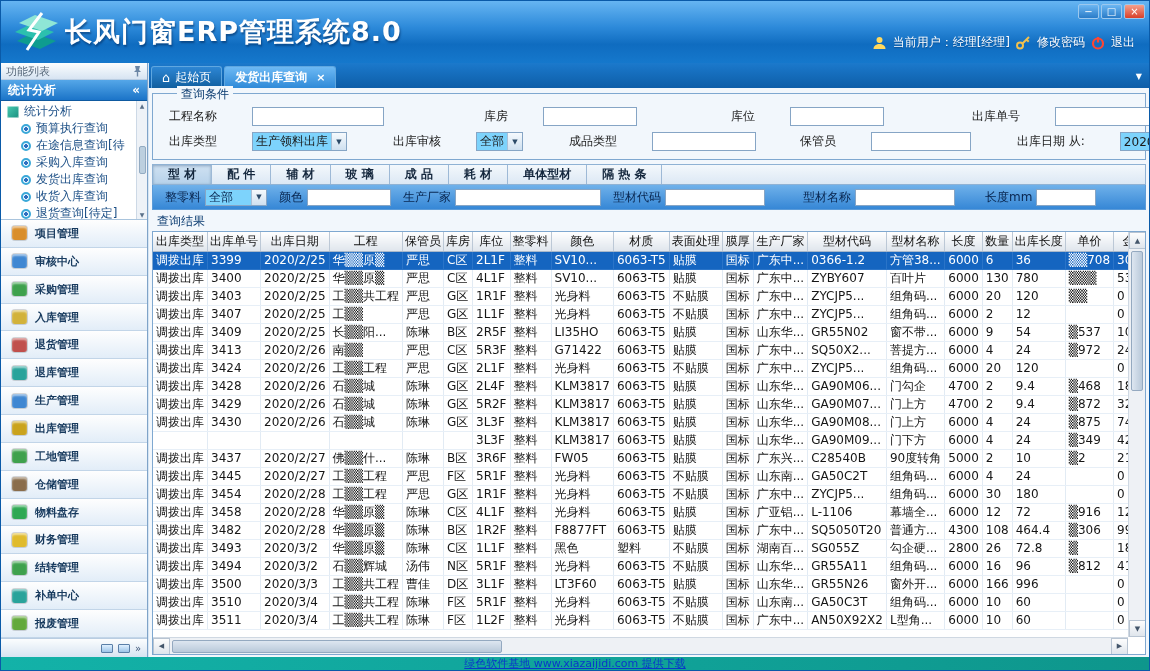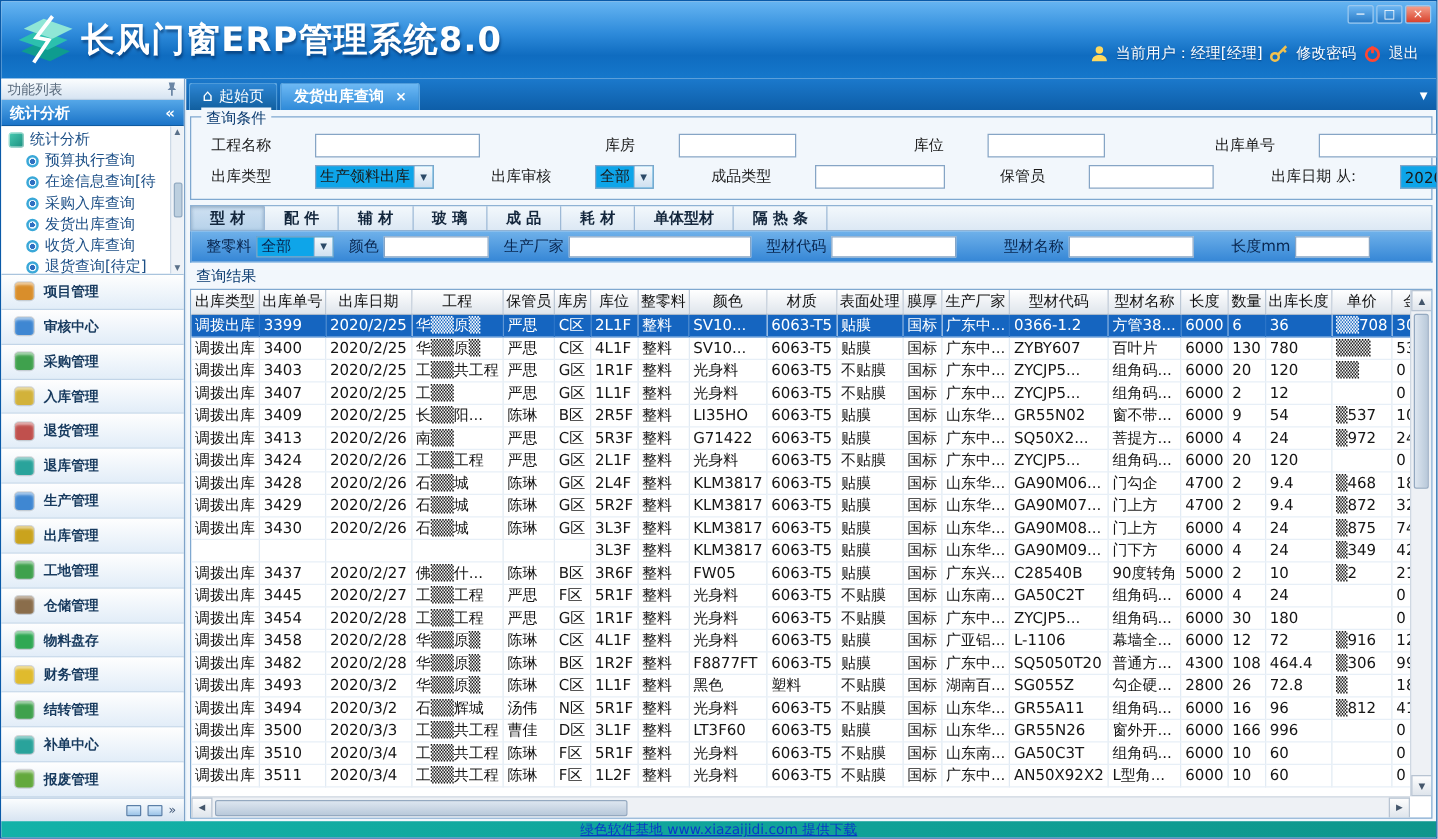--- a/index.html
+++ b/index.html
@@ -63,27 +63,27 @@
   .tab { height:22px; display:flex; align-items:center; gap:5px; padding:0 10px; color:#fff; font-size:12px;
     border-radius:3px 3px 0 0; background:linear-gradient(#2d86d4,#115f9f); border:1px solid #5fa7e0;
     border-bottom:none; white-space:nowrap; }
   .tab.active { background:linear-gradient(#6db9f4,#2f8ad8); font-weight:bold; }
   .home-ic { font-size:13px; line-height:12px; }
   .tab-close { margin-left:4px; font-size:11px; }
   .tabstrip-arrow { position:absolute; right:7px; top:9px; color:#fff; font-size:8px; }
 
   .query-group { margin:5px 3px 2px 3px; border:1px solid #7fa8d0; position:relative;
     padding:8px 6px 5px 6px; background:#f2f7fc; flex:0 0 auto; }
-  .group-label { position:absolute; top:-8px; left:8px; background:#f2f7fc; padding:0 4px;
+  .group-label { position:absolute; top:-8px; left:24px; background:#f2f7fc; padding:0 4px;
     font-size:12px; color:#0a3b70; }
   .qrow { display:flex; align-items:center; margin:4px 0 2px 0; font-size:12px; color:#1a1a1a; height:21px;gap:30px; }
   .qrow label { margin-right:5px; white-space:nowrap; }
   .ti { height:19px; border:1px solid #86a5c5; background:#fff; font-size:12px; padding:0 3px;
     font-family:inherit; }
-  .sel { height:19px; border:1px solid #86a5c5; background:#0ea5e9; display:flex; align-items:center; }
+  .sel { height:19px; border:1px solid #86a5c5; background:#7dd3fc; display:flex; align-items:center; }
   .sel .v { flex:1; padding:0 3px; font-size:12px; white-space:nowrap; overflow:hidden; }
   .sel .a { width:15px; align-self:stretch; background:linear-gradient(#f6fafd,#cfe0f0);
     border-left:1px solid #a9c0d8; font-size:7px; color:#2c4a68; display:flex; align-items:center; justify-content:center; }
   .radio-group { display:flex; align-items:center; gap:12px; margin-left:28px; }
   .radio { display:flex; align-items:center; gap:4px; }
   .rdot { width:11px; height:11px; border-radius:50%; border:1px solid #6d8fb5; background:#fff; position:relative; }
   .radio.checked .rdot::after { content:""; position:absolute; inset:2px; border-radius:50%; background:#2a6fc8; }
   .btn { height:22px; display:inline-flex; align-items:center; gap:5px; padding:0 9px;
     border:1px solid #4a7ab5; border-radius:3px; background:linear-gradient(#ffffff,#d8e6f4);
     font-size:12px; color:#102a44; font-family:inherit; }

